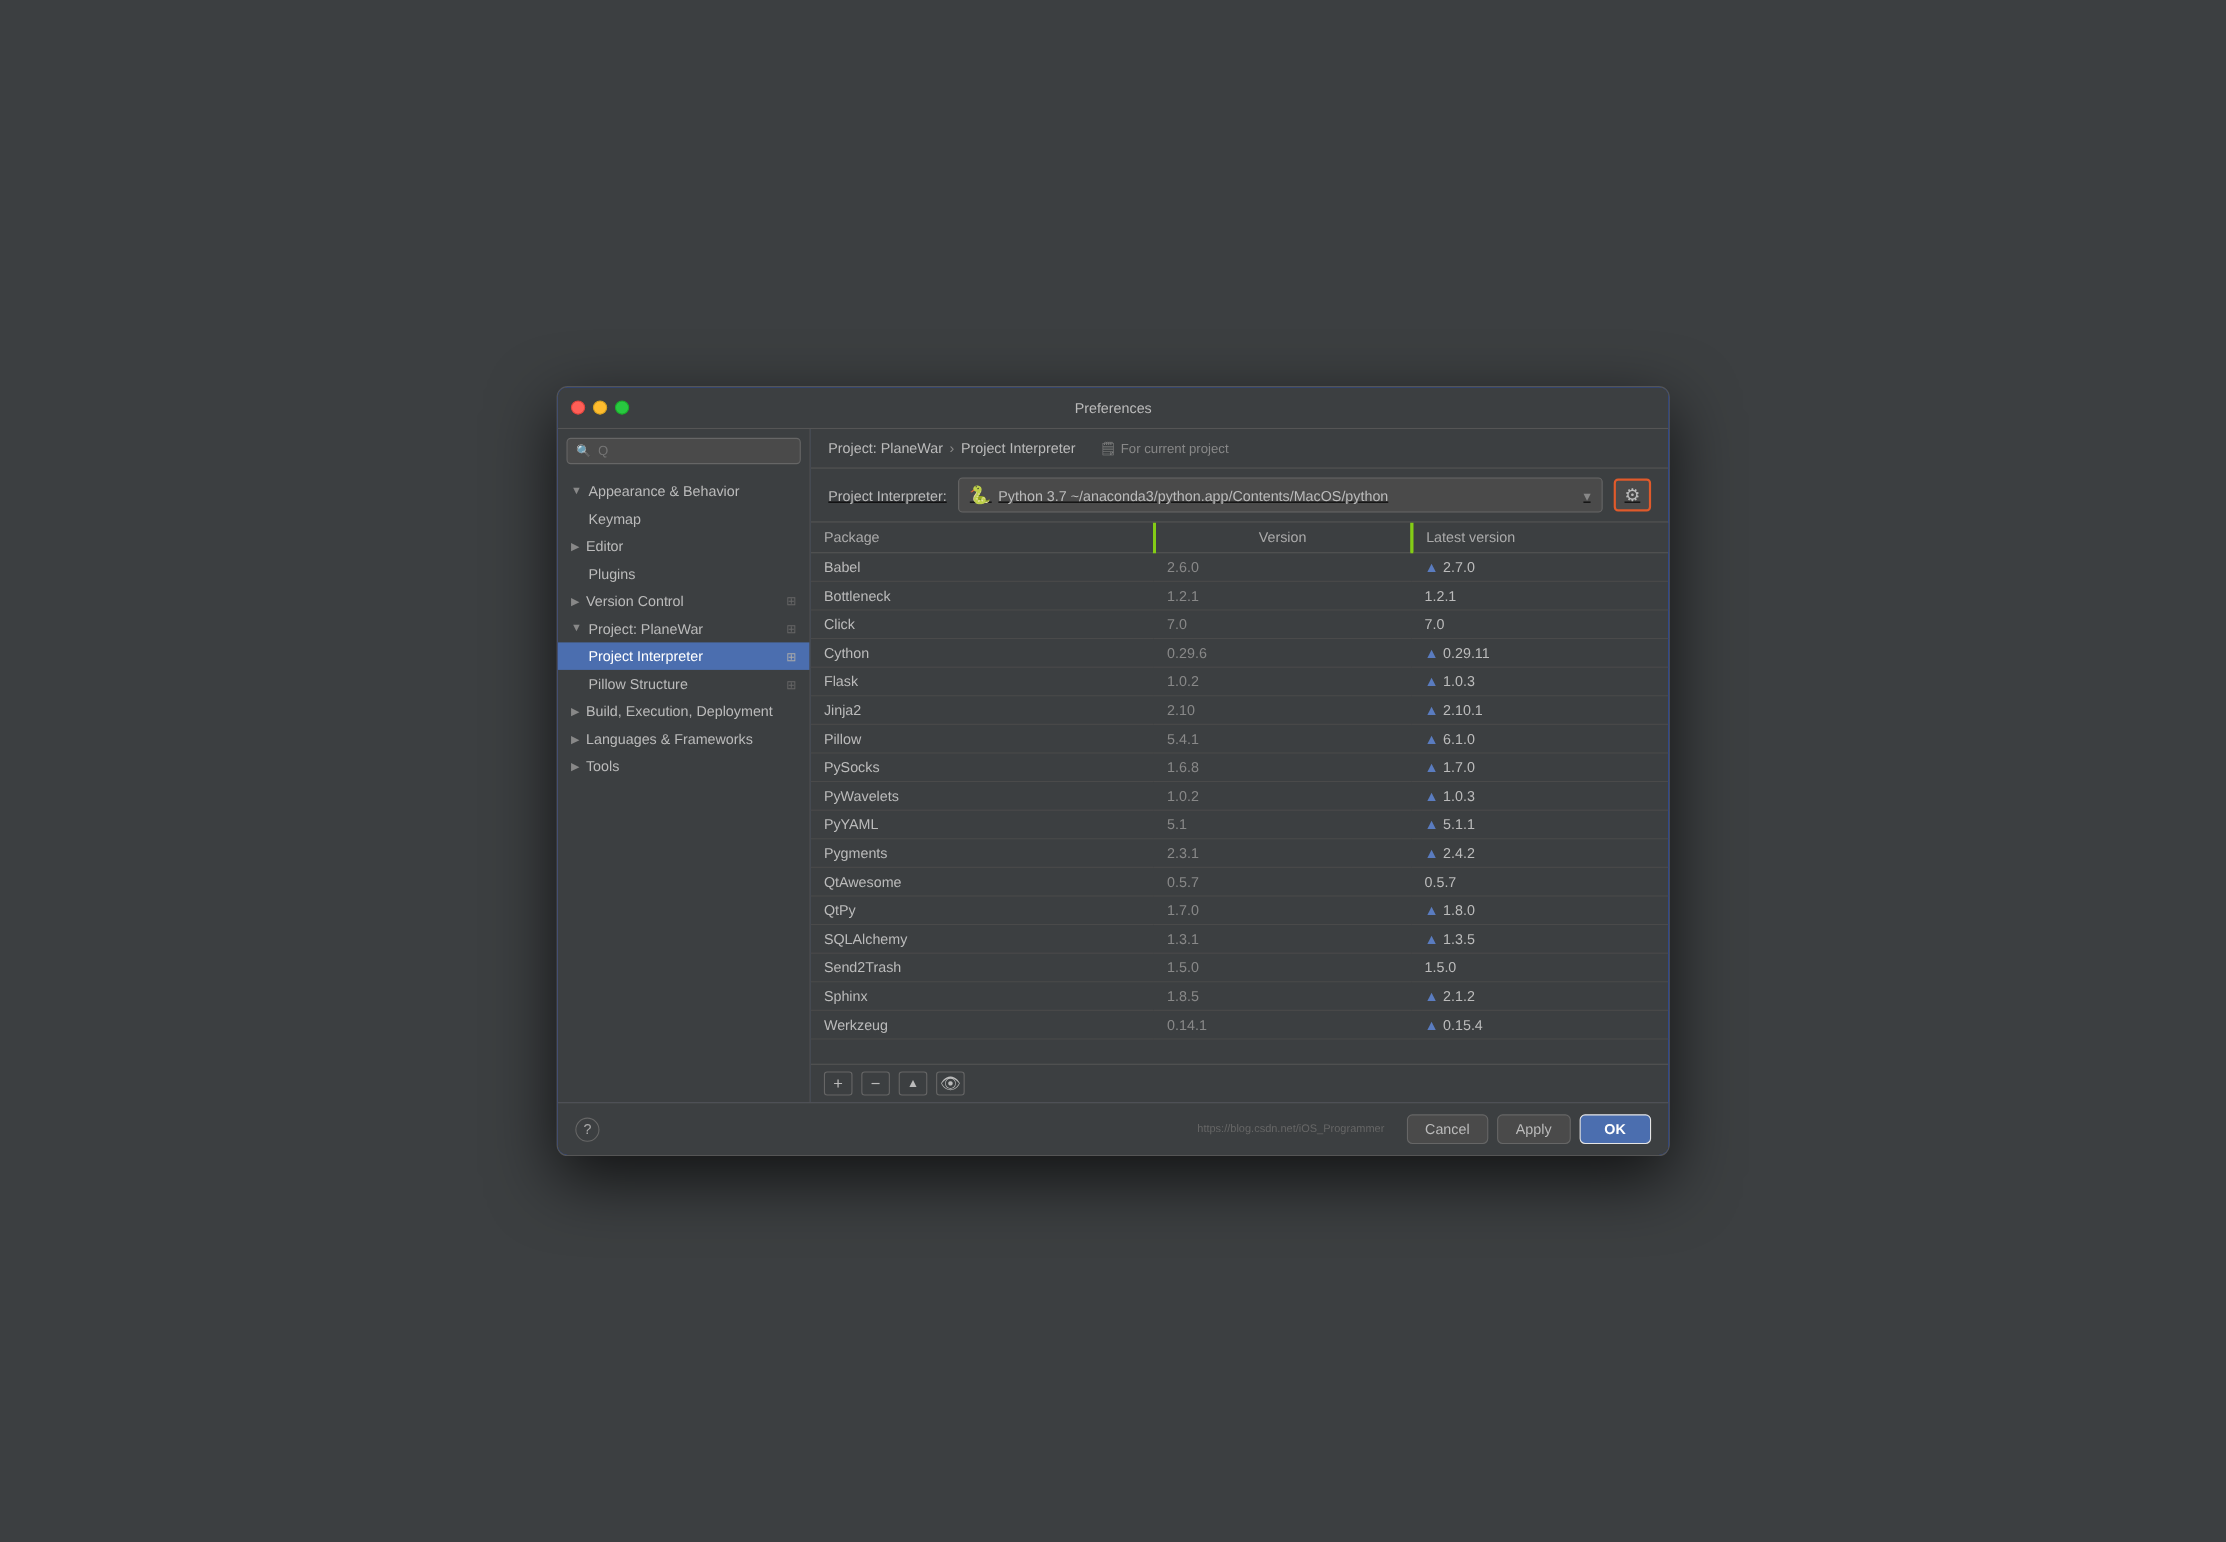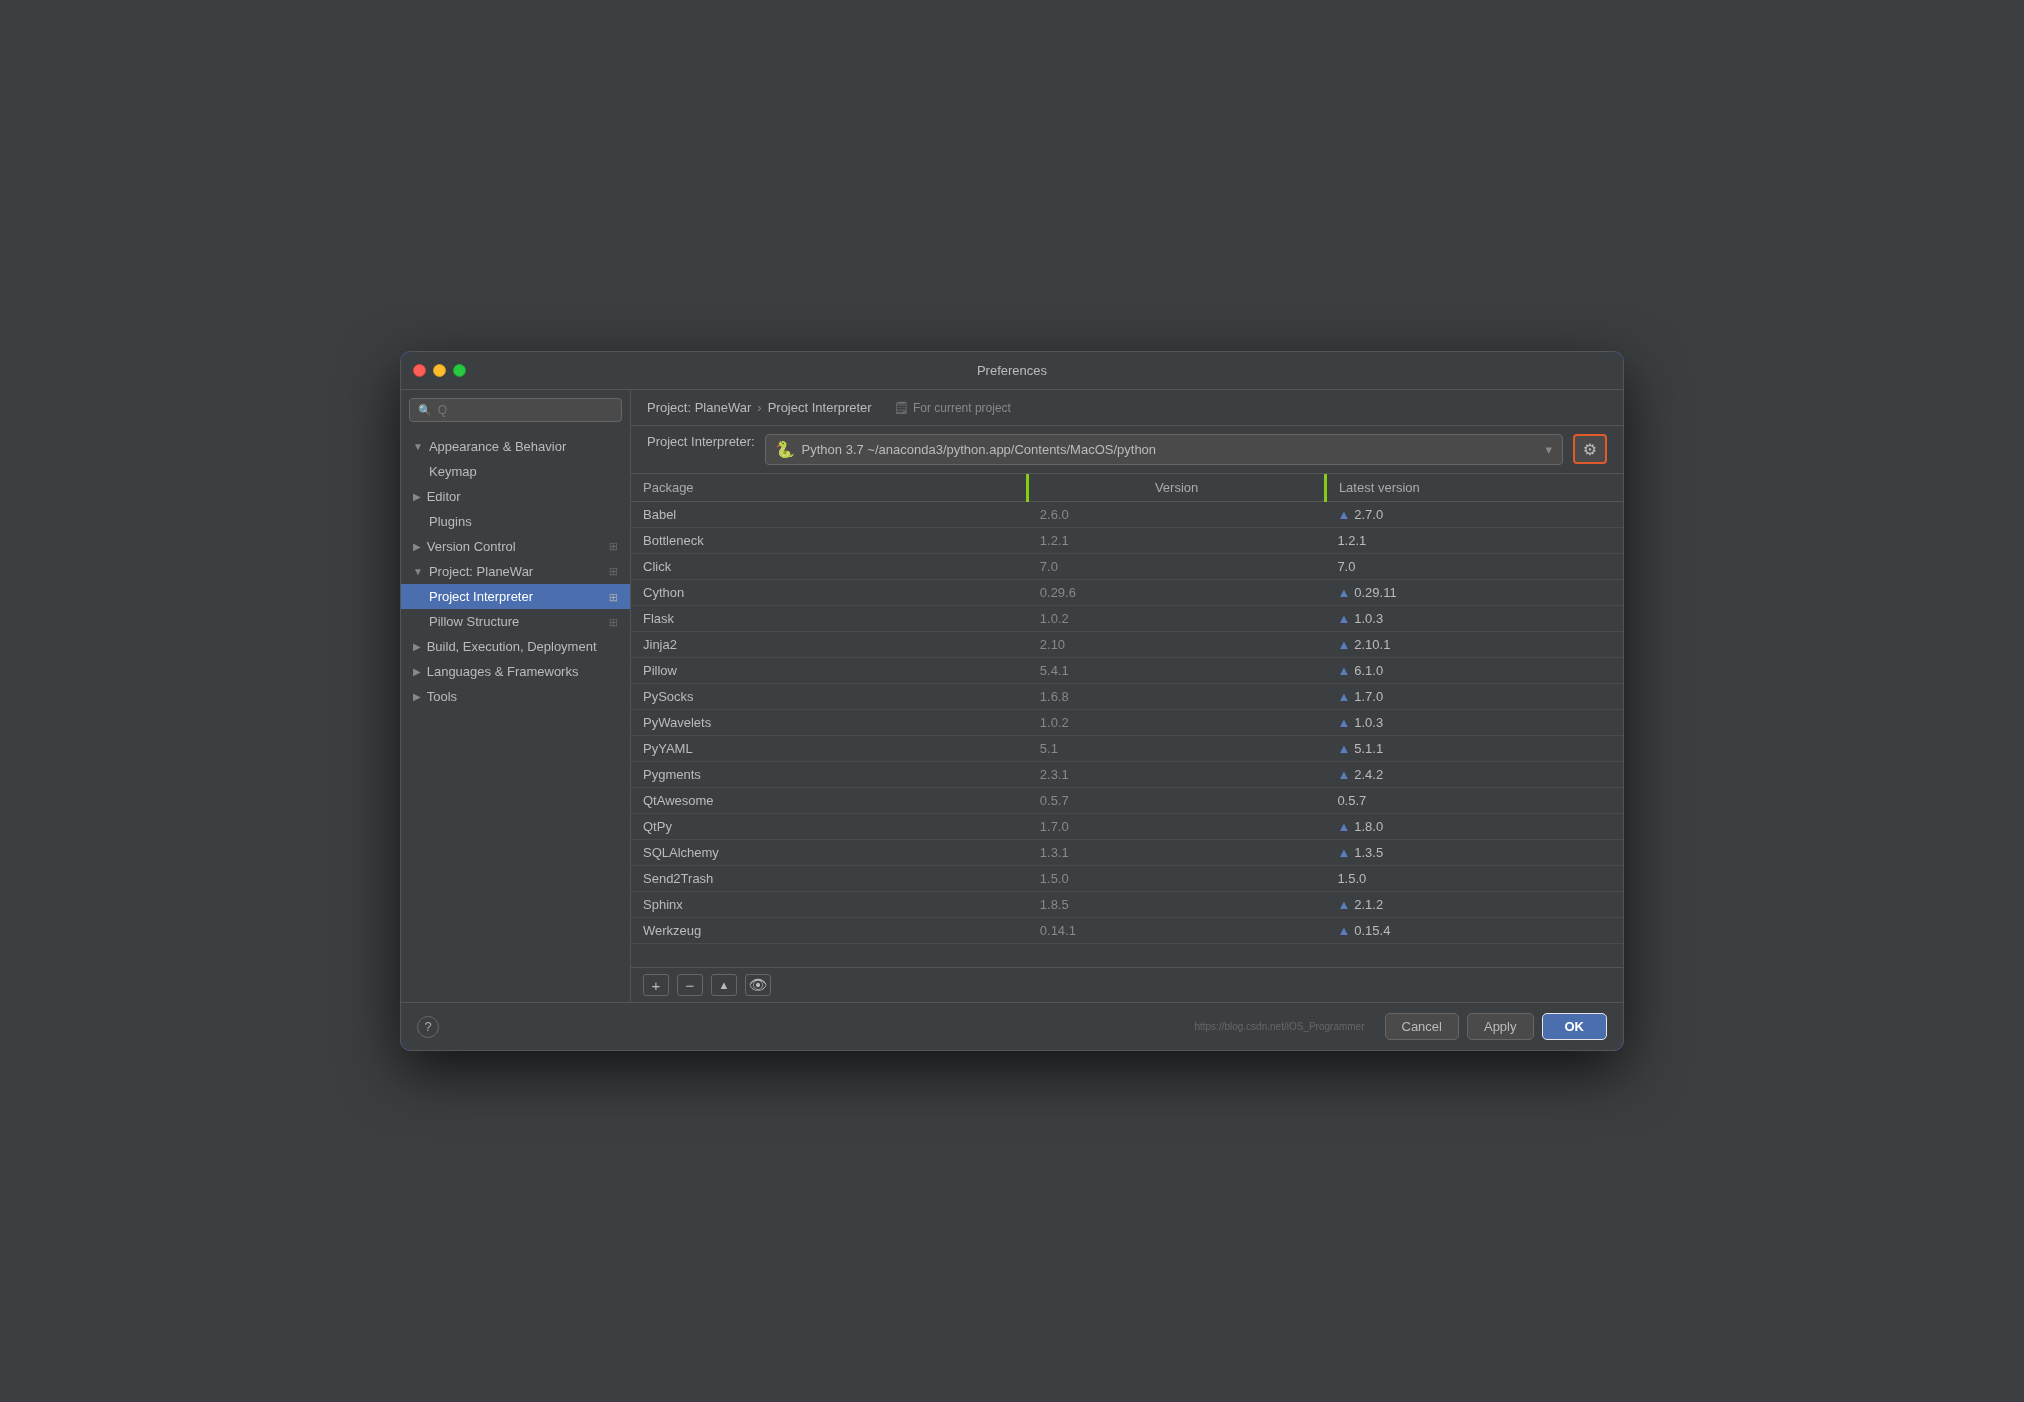--- a/index.html
+++ b/index.html
@@ -6,21 +6,21 @@
     body {
       font-family: -apple-system, BlinkMacSystemFont, "Helvetica Neue", Arial, sans-serif;
       font-size: 13px;
       background: #3c3f41;
       display: flex;
       justify-content: center;
       align-items: center;
       min-height: 100vh;
     }
     .window {
-      width: 1224px;
+      width: 1012px;
       height: 700px;
       background: #1d4ed8;
       border-radius: 10px;
       box-shadow: 0 20px 60px rgba(0,0,0,0.7);
       display: flex;
       flex-direction: column;
       overflow: hidden;
       border: 1px solid #555;
     }
     .title-bar {
@@ -150,24 +150,26 @@
     .for-current-project {
       margin-left: 16px;
       font-size: 12px;
       color: #888;
       display: flex;
       align-items: center;
       gap: 4px;
     }
     .interpreter-row {
       display: flex;
+      align-items: center;
       padding: 8px 16px;
       gap: 10px;
       border-bottom: 1px solid #555;
       flex-shrink: 0;
+      text-decoration: underline;
     }
     .interpreter-label {
       color: #bbb;
       font-size: 13px;
       white-space: nowrap;
     }
     .interpreter-dropdown {
       flex: 1;
       background: #4a4a4a;
       border: 1px solid #666;

